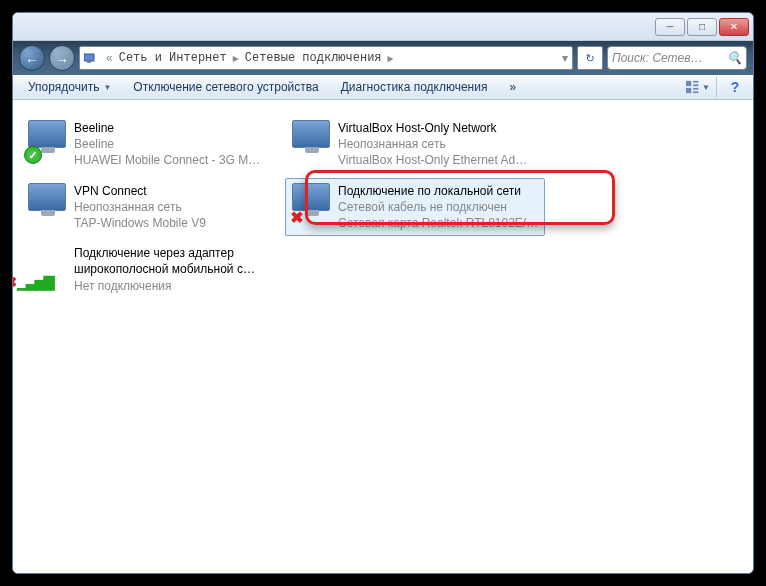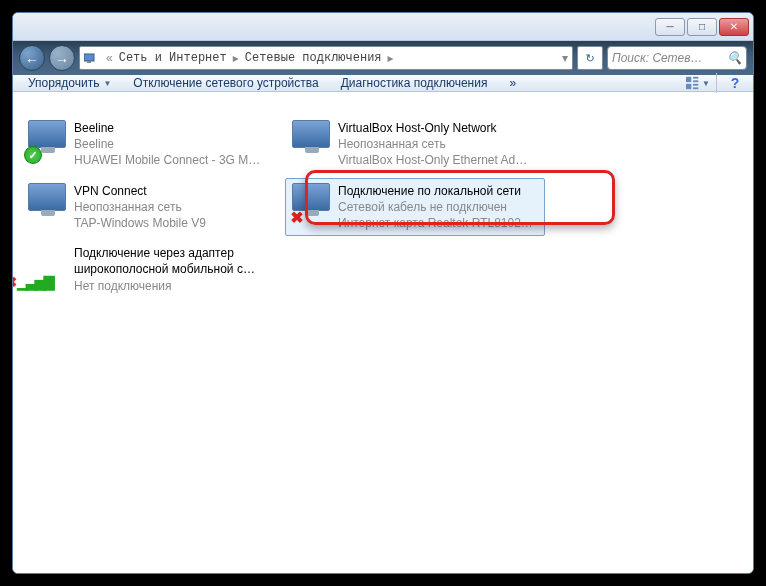--- a/index.html
+++ b/index.html
@@ -38,21 +38,21 @@
 .addr-seg { display:flex; align-items:center; gap:4px;font-family:Liberation Mono, monospace; }
 .addr-sep { color:#888; }
 .refresh-btn { width:26px;height:24px;background:#fff;border:1px solid #7a8a9f;border-radius:2px;display:flex;align-items:center;justify-content:center;color:#2a5a9a;font-size:11px; }
 .searchbox {
   width:140px; height:24px; background:#fff; border:1px solid #7a8a9f; border-radius:4px;
   display:flex; align-items:center; padding:0 4px; gap:4px; font-size:12px; color:#888;
 }
 .searchbox .mag { color:#5a7aa0; }
 .searchbox span { font-style:italic; }
 .toolbar {
-  height:17px; background:linear-gradient(#fafcfe,#e7eff7 50%,#dce8f3);
+  height:25px; background:linear-gradient(#fafcfe,#e7eff7 50%,#dce8f3);
   border-bottom:1px solid #b5c5d8; display:flex; align-items:center; padding:0 6px; gap:4px;
 }
 .tool-btn {
   padding:4px 8px; font-size:12px; color:#1a3a6a; border:1px solid transparent; border-radius:2px;
   display:flex; align-items:center; gap:4px; background:transparent;
 }
 .tool-btn .dd { font-size:8px; color:#4a6a8a; }
 .tool-sep { width:1px; height:20px; background:#b5c5d8; margin:0 2px; }
 .tool-spacer { flex:1; }
 .tool-icon { width:24px;height:24px;display:flex;align-items:center;justify-content:center;color:#4a6a8a;font-size:12px; }
@@ -197,21 +197,21 @@
       </div>
 
       <div class="conn-item selected">
         <div class="conn-icon">
           <div class="monitor"></div>
           <div class="badge err">✖</div>
         </div>
         <div class="conn-text">
           <div class="title">Подключение по локальной сети</div>
           <div class="sub">Сетевой кабель не подключен</div>
-          <div class="sub">Интернет карта Realtek RTL8102E/…</div>
+          <div class="sub">Сетевая карта Realtek RTL8102E/…</div>
         </div>
       </div>
 
       <div class="conn-item" style="width:260px">
         <div class="conn-icon">
           <div class="badge bars"><span class="x">✖</span>▁▃▅▇</div>
         </div>
         <div class="conn-text">
           <div class="title" style="white-space:normal">Подключение через адаптер широкополосной мобильной с…</div>
           <div class="sub">Нет подключения</div>

